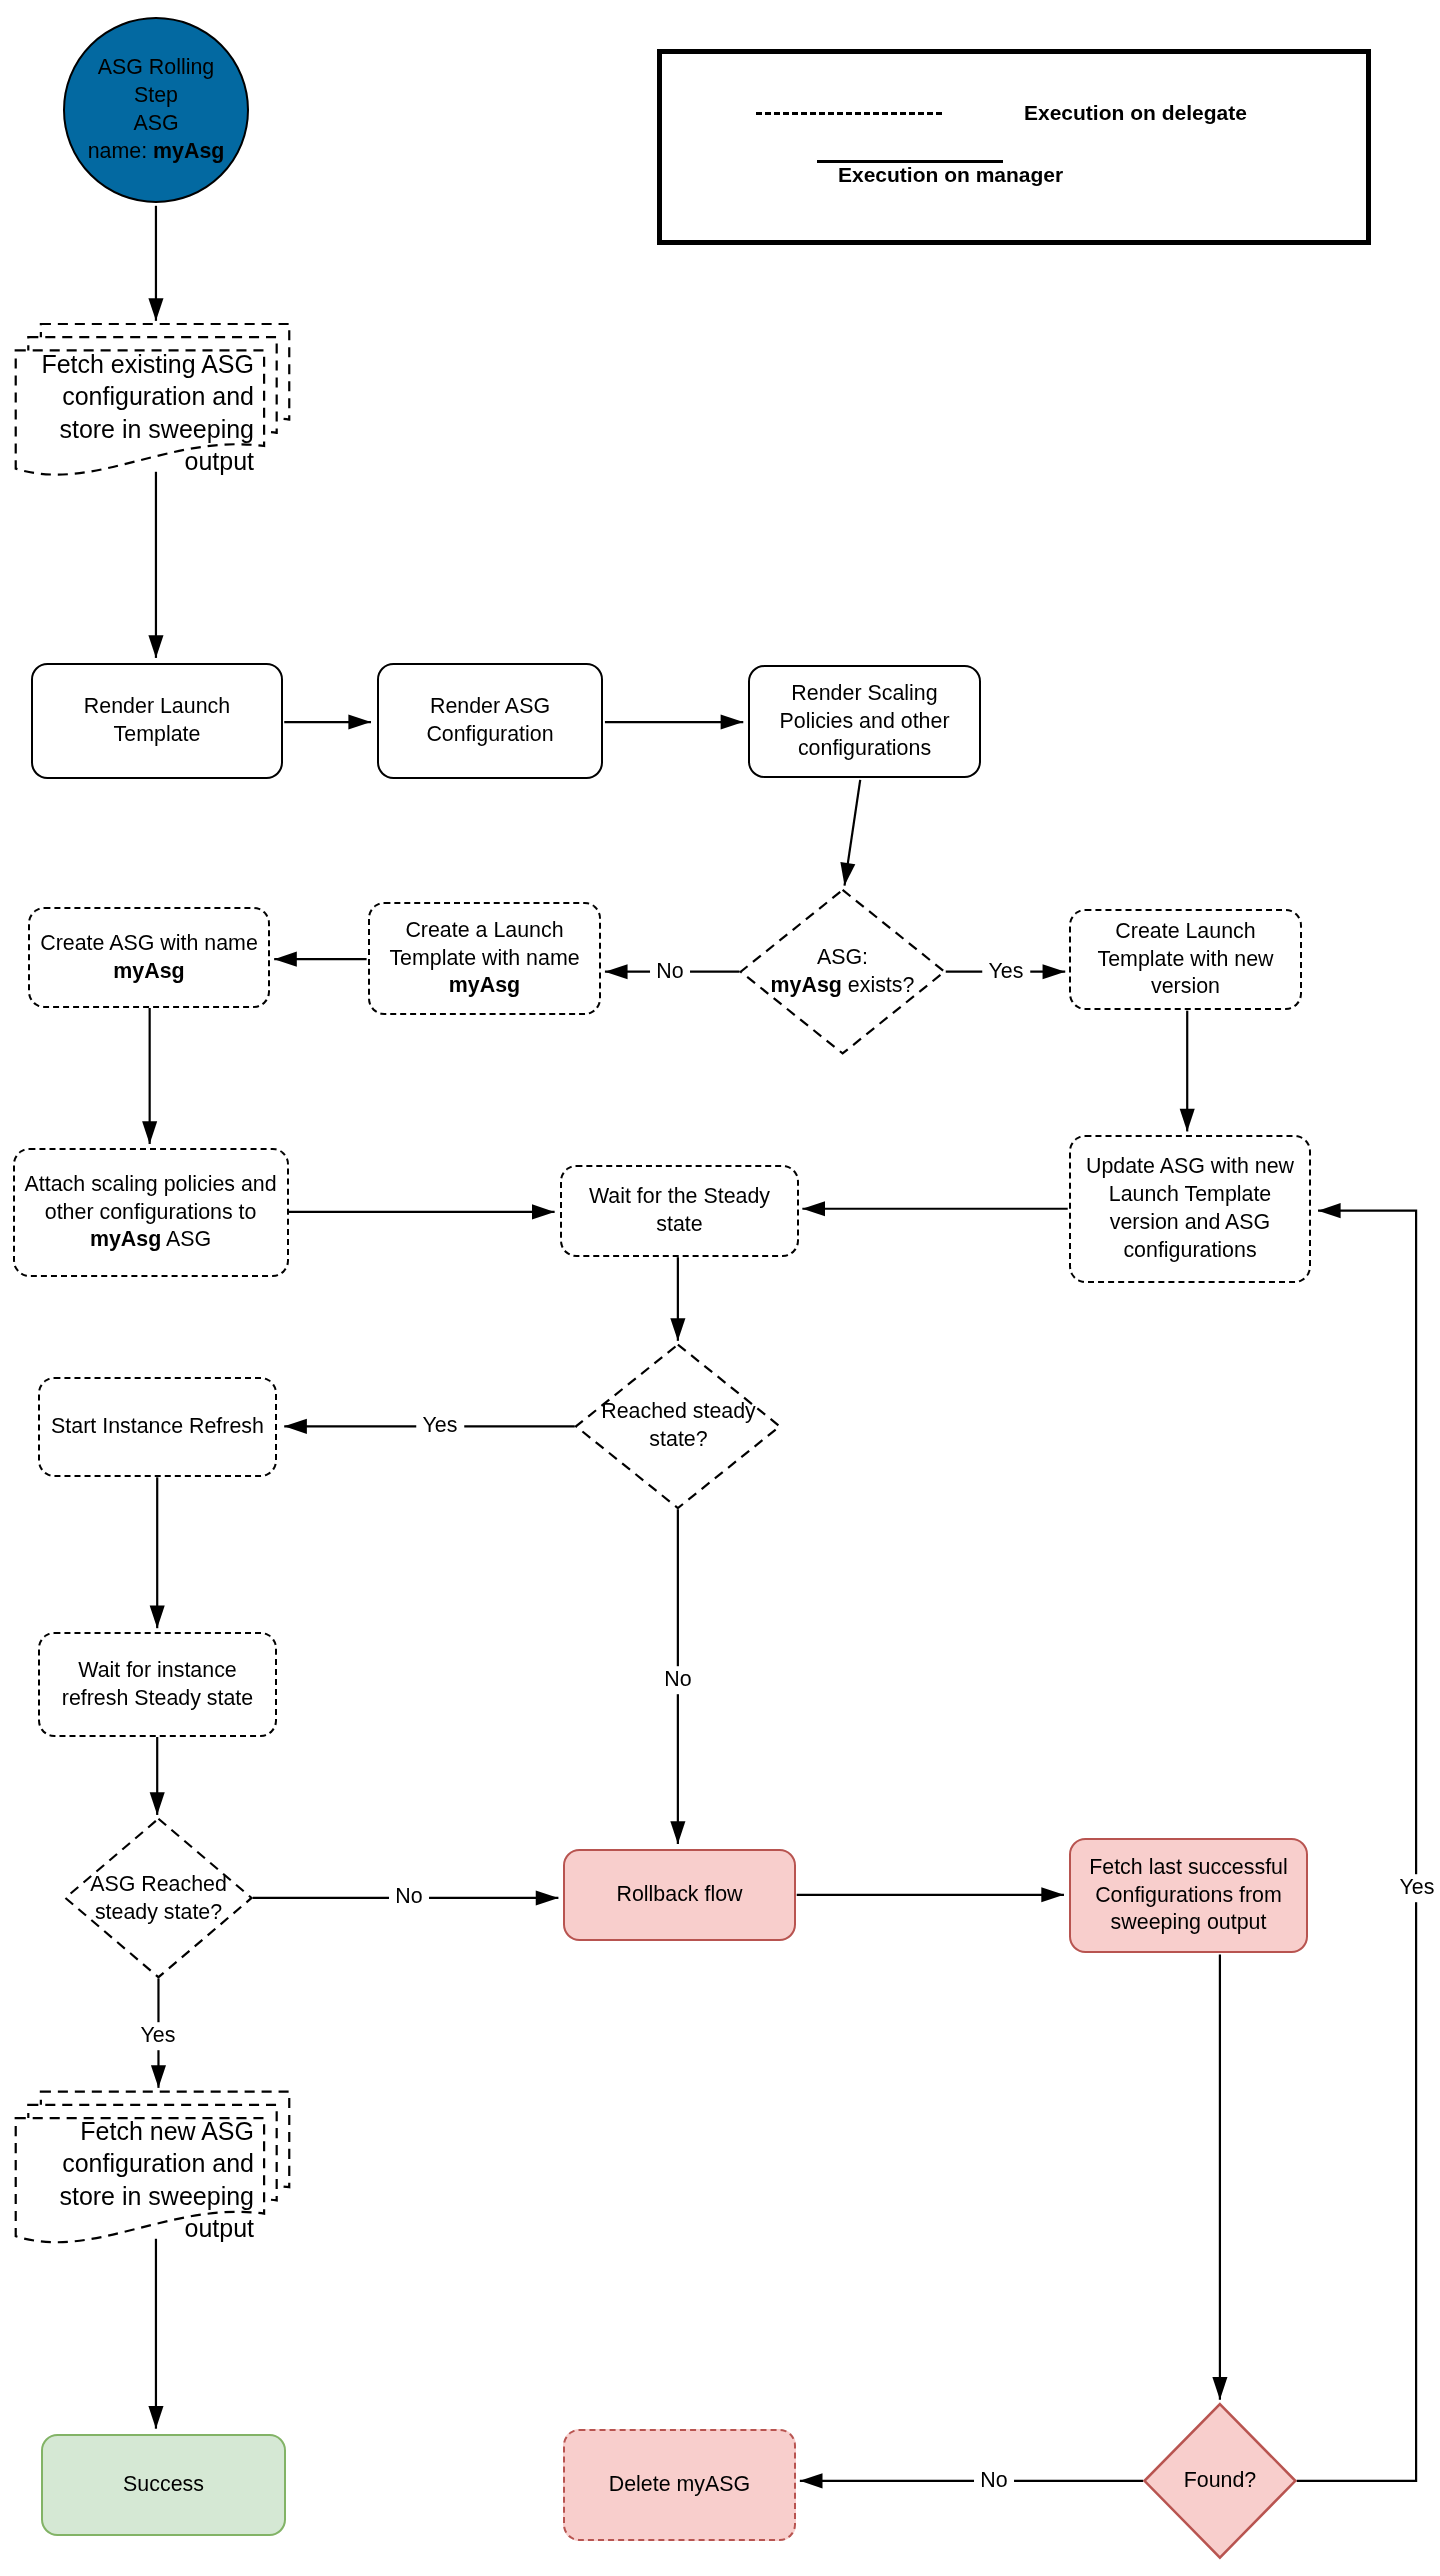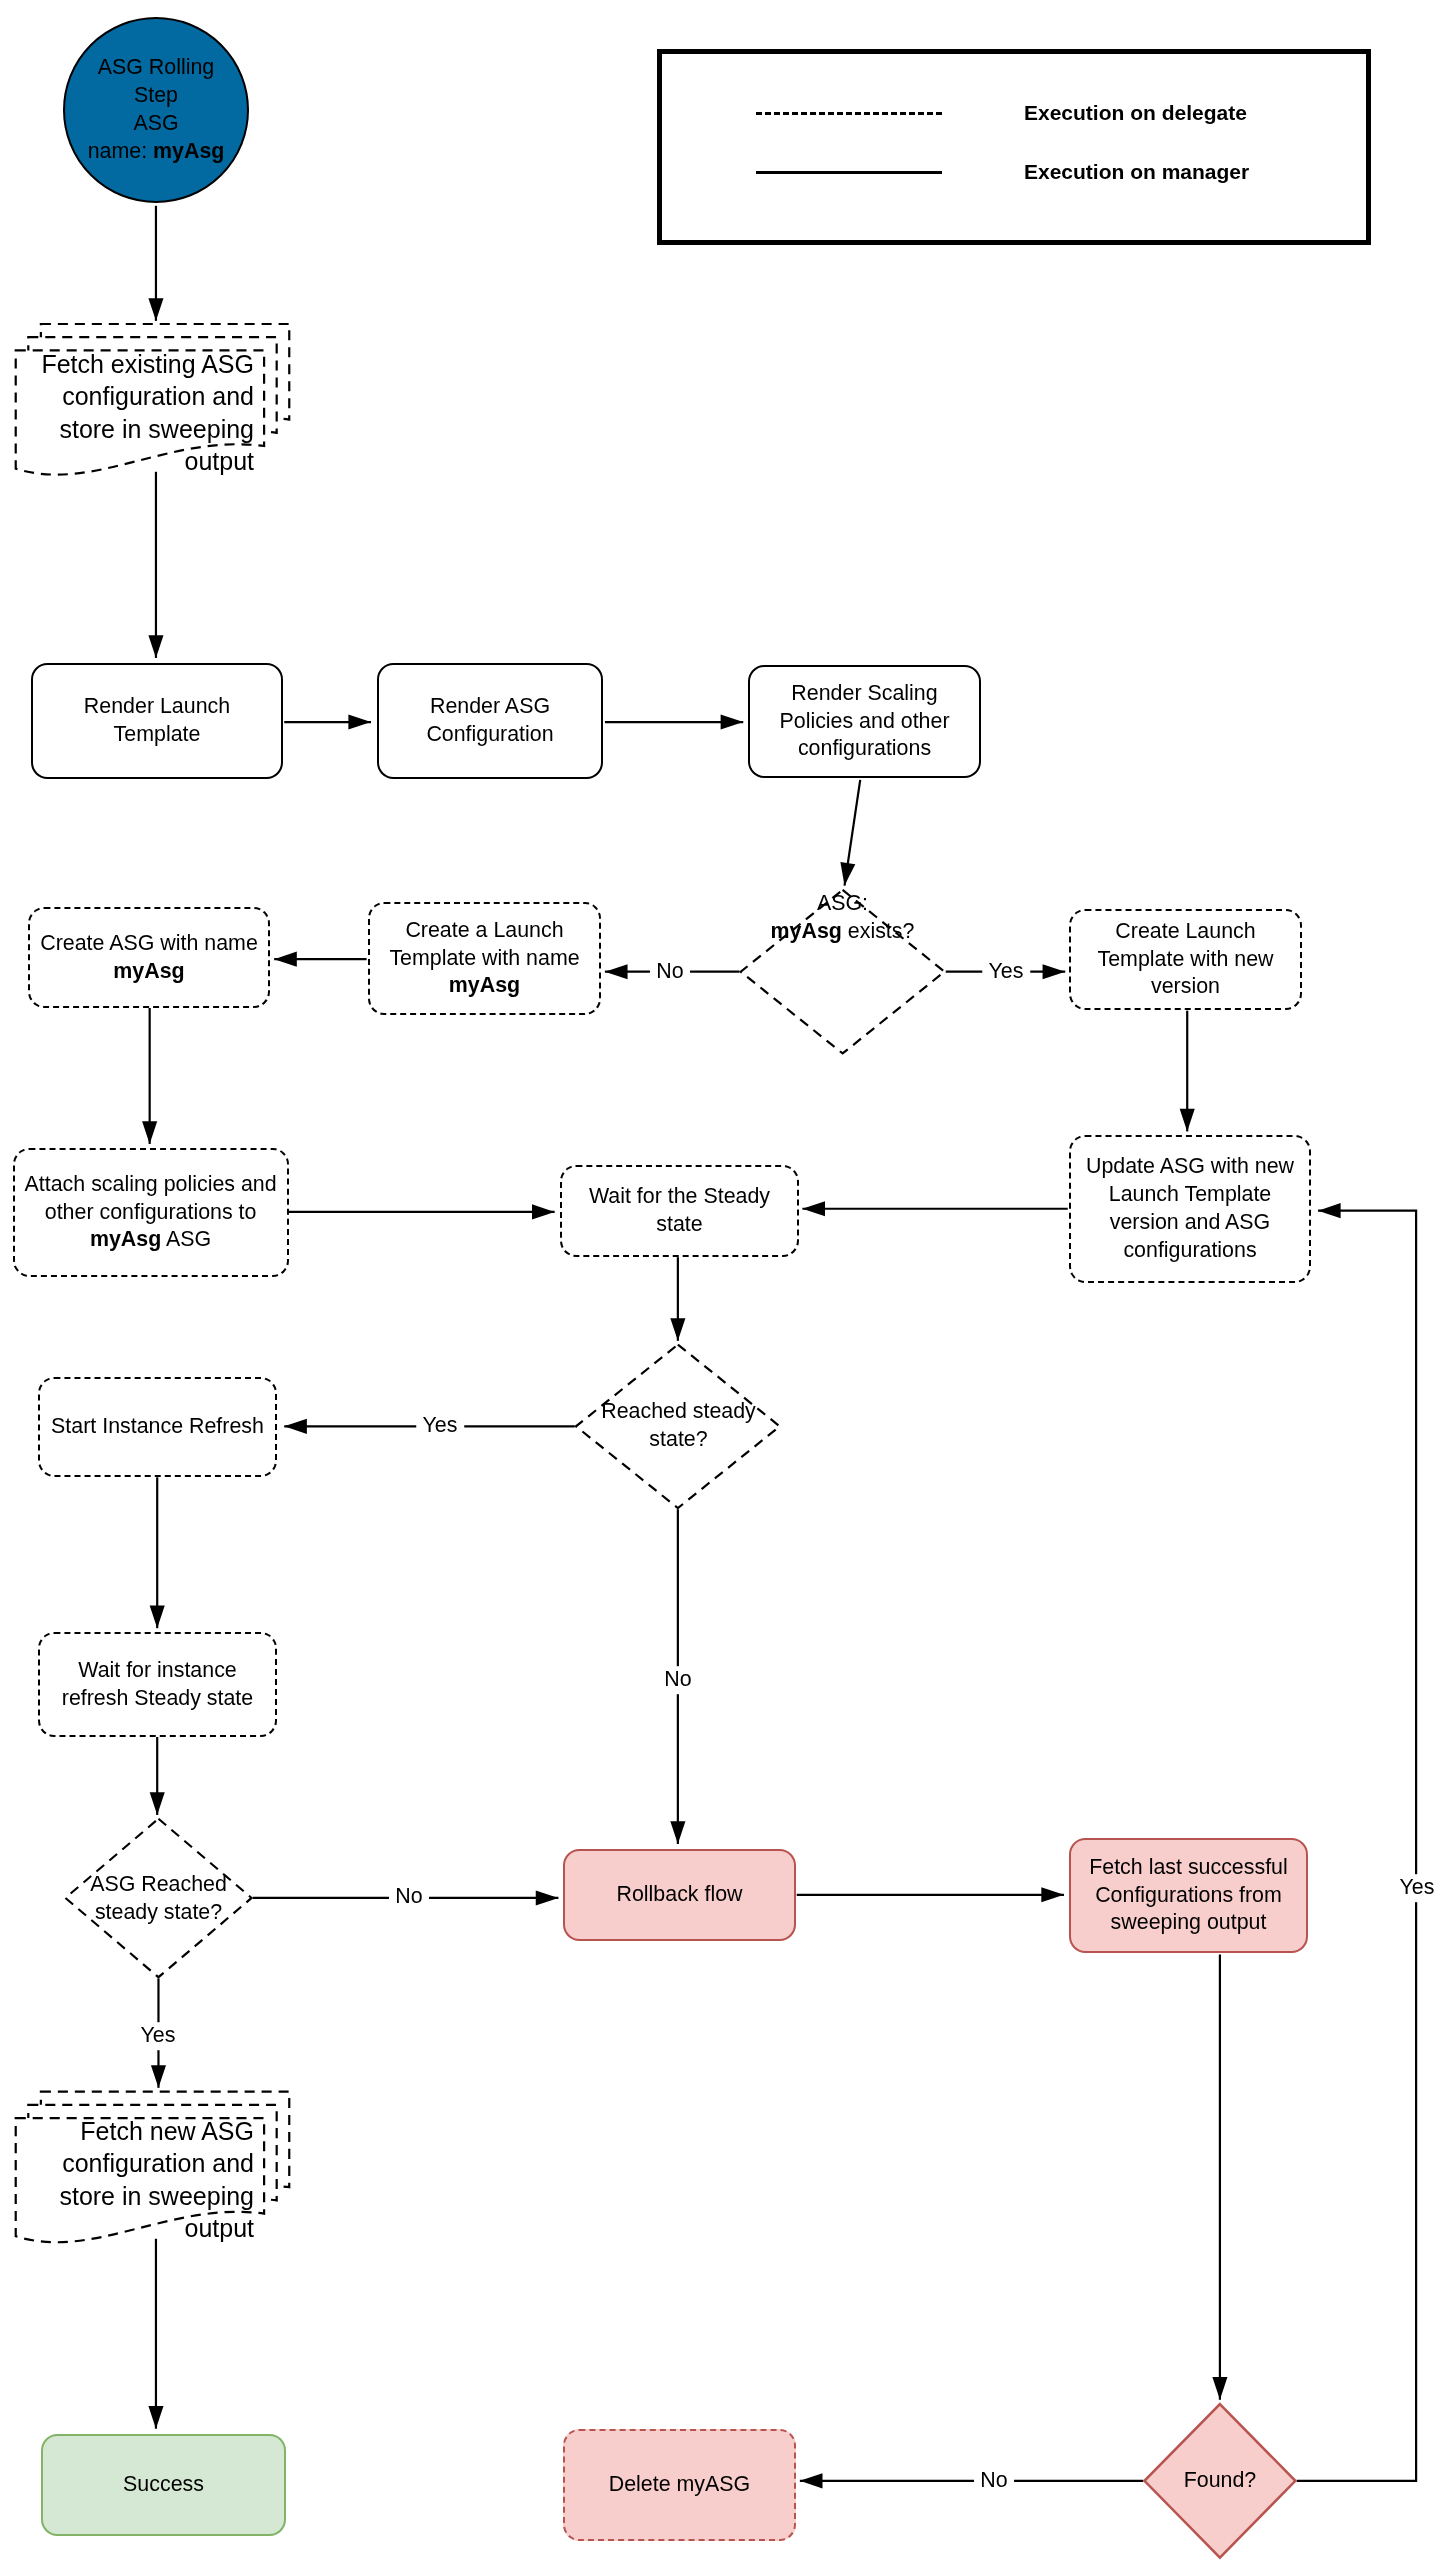--- a/index.html
+++ b/index.html
@@ -91,21 +91,21 @@
     <span>ASG Rolling Step</span>
     <span>ASG</span>
     <div><span>name: </span><b>myAsg</b></div>
   </div>
 
   <div class="legend">
     <div class="legend-row" style="top:47px;">
       <div class="legend-sample sample-dashed"></div>
       <span class="legend-label">Execution on delegate</span>
     </div>
-    <div class="legend-row" style="top:106px;">
+    <div class="legend-row" style="top:106px;flex-direction:column;">
       <div class="legend-sample sample-solid"></div>
       <span class="legend-label">Execution on manager</span>
     </div>
   </div>
 
   <div class="doc-text" style="left:28px;top:362px;width:226px;height:101px;">
     <span>Fetch existing ASG configuration and store in sweeping output</span>
   </div>
   <div class="doc-text" style="left:28px;top:2129px;width:226px;height:101px;">
     <span>Fetch new ASG configuration and store in sweeping output</span>
@@ -155,21 +155,21 @@
     <span>Fetch last successful Configurations from sweeping output</span>
   </div>
 
   <div class="node green rounded" style="left:41px;top:2434px;width:245px;height:102px;">
     <span>Success</span>
   </div>
   <div class="node pink-dashed rounded" style="left:563px;top:2429px;width:233px;height:112px;">
     <span>Delete myASG</span>
   </div>
 
-  <div class="dtext" style="left:748px;top:864px;width:189px;height:107px;justify-content:center;">
+  <div class="dtext" style="left:748px;top:918px;width:189px;height:107px;justify-content:center;">
     <span>ASG:</span>
     <span><b>myAsg</b><span> exists?</span></span>
   </div>
   <div class="dtext" style="left:584px;top:1374px;width:189px;height:104px;">
     <span>Reached steady state?</span>
   </div>
   <div class="dtext" style="left:69px;top:1843px;width:179px;height:111px;">
     <span>ASG Reached steady state?</span>
   </div>
   <div class="dtext" style="left:1151px;top:2440px;width:138px;height:82px;">

